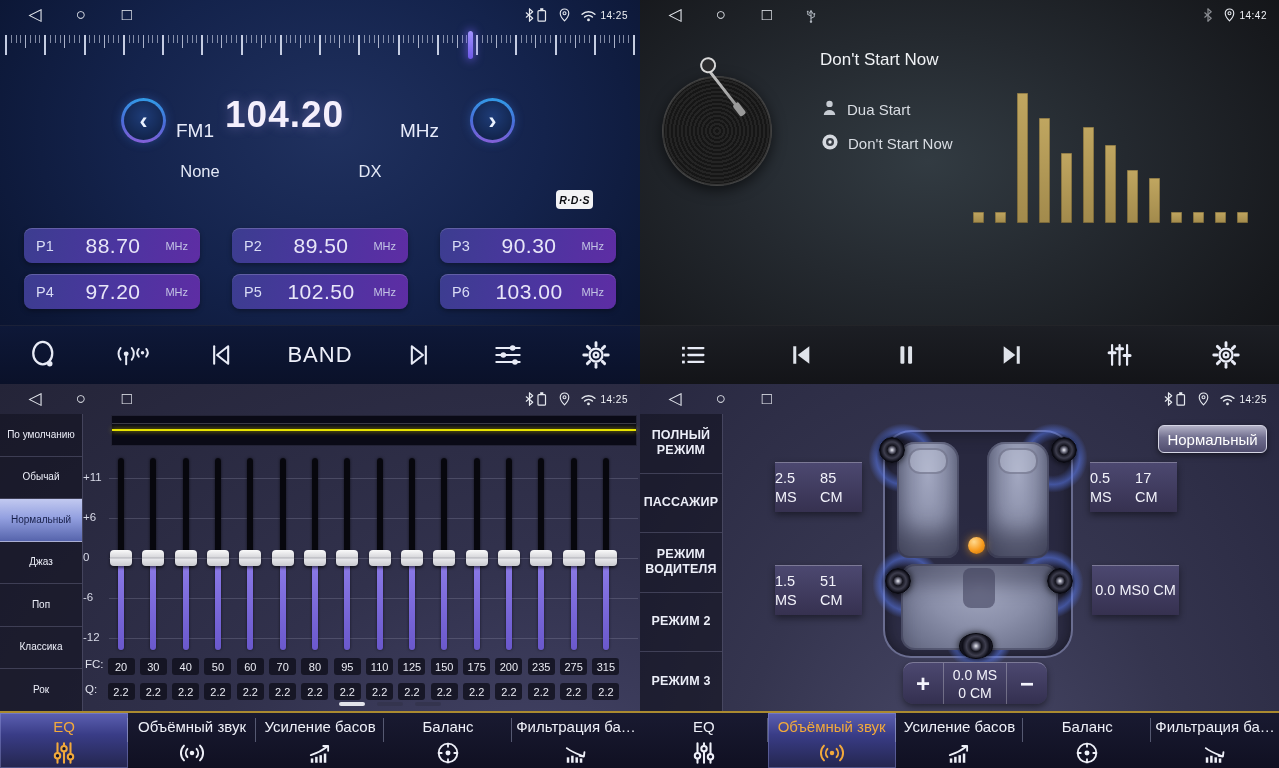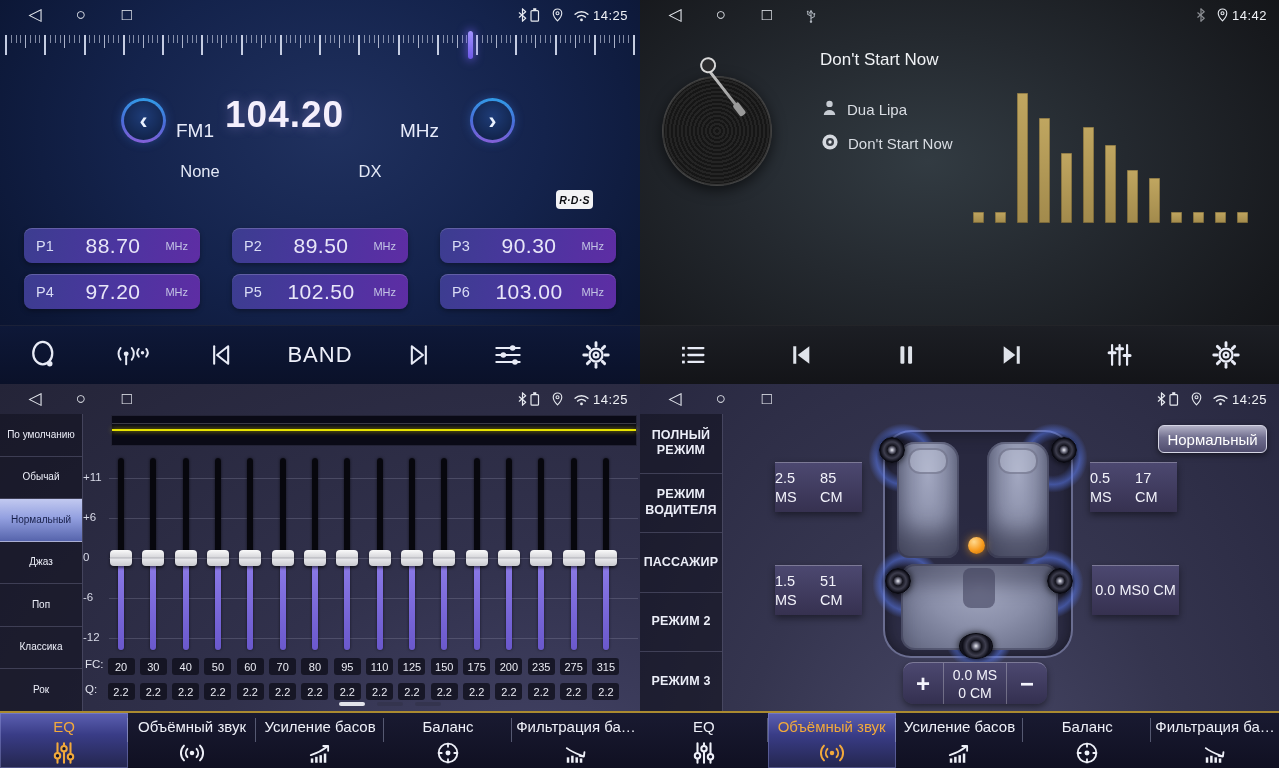--- a/index.html
+++ b/index.html
@@ -14,21 +14,21 @@
   #q-eq      { left:0; top:384px; width:640px; height:384px;
     background:radial-gradient(ellipse at 85% 115%, #46466a 0%, #31314c 45%, #242438 100%); }
   #q-sur     { left:640px; top:384px; width:639px; height:384px;
     background:radial-gradient(ellipse at 50% 115%, #4a4a6a 0%, #35354f 50%, #282840 100%); }
 
   
   .statusbar { position:absolute; left:0; right:0; top:0; height:30px; display:flex;
     align-items:center; padding:0 12px; z-index:5; }
   .nav { font-size:17px; line-height:30px; color:#e9ecf2; width:46px; text-align:center; }
   .sb-right { margin-left:auto; display:flex; align-items:center; gap:9px; color:#e6e9ef; }
-  .sb-time { font-size:13px; color:#f0f2f6; margin-left:3px; letter-spacing:0.5px; }
+  .sb-time { font-size:10px; color:#f0f2f6; margin-left:3px; letter-spacing:0.5px; }
   .usb-slot { margin-left:14px; color:#aeb4bc; display:flex; align-items:center; }
 
   
   .dial { position:absolute; left:0; top:30px; width:640px; height:52px; }
   .ticks { position:absolute; left:5px; right:5px; top:5px; height:26px;
     display:flex; justify-content:space-between; align-items:flex-start; }
   .ticks i { display:block; background:#cfd6ea; }
   .dial-labels { position:absolute; left:0; right:0; top:34px; height:16px; }
   .dial-labels span { position:absolute; transform:translateX(-50%); font-size:12.5px; color:#c4cbe2; }
   .dial-ind { position:absolute; top:1px; width:5px; height:28px; border-radius:3px;
@@ -509,21 +509,21 @@
       <div class="photo"></div>
     </div>
     <div class="tonearm"></div>
 
     <div class="trk-title">Don't Start Now</div>
     <div class="trk-row" style="top:99px;">
       <span id="artist-icon"><svg width="17" height="17" viewBox="0 0 16 16">
             <circle cx="8" cy="4.6" r="3" fill="#c6cbd2"></circle>
             <path d="M2.6 15 a5.4 4.6 0 0 1 10.8 0 z" fill="#c6cbd2"></path>
           </svg></span>
-      <span>Dua Lipa</span>
+      <span>Dua Start</span>
     </div>
     <div class="trk-row" style="top:133px;">
       <span id="album-icon"><svg width="18" height="18" viewBox="0 0 18 18">
             <circle cx="9" cy="9" r="7.6" fill="#d5d9df"></circle>
             <circle cx="9" cy="9" r="4" fill="#3a3f47"></circle>
             <circle cx="9" cy="9" r="1.7" fill="#e8ebef"></circle>
           </svg></span>
       <span>Don't Start Now</span>
     </div>
 
@@ -881,22 +881,22 @@
               <path d="M4.1 9 a5.7 5.7 0 0 1 7.8 0"></path>
               <circle cx="8" cy="11.9" r="1.4" fill="currentColor" stroke="none"></circle>
             </svg>
           </span>
         </span>
       <span class="sb-time">14:25</span>
     </header>
 
     <div class="side-list" id="sur-modes">
         <div class="side-item menu-item">ПОЛНЫЙ РЕЖИМ</div>
+        <div class="side-item menu-item">ПАССАЖИР</div>
         <div class="side-item menu-item">РЕЖИМ ВОДИТЕЛЯ</div>
-        <div class="side-item menu-item">ПАССАЖИР</div>
         <div class="side-item menu-item">РЕЖИМ 2</div>
         <div class="side-item menu-item">РЕЖИМ 3</div>
       </div>
 
     <div class="normal-btn">Нормальный</div>
 
     <div class="car">
       <div class="glow" style="left:-18px; top:-10px;"></div>
       <div class="glow" style="left:132px; top:-10px;"></div>
       <div class="glow" style="left:-14px; top:116px;"></div>

